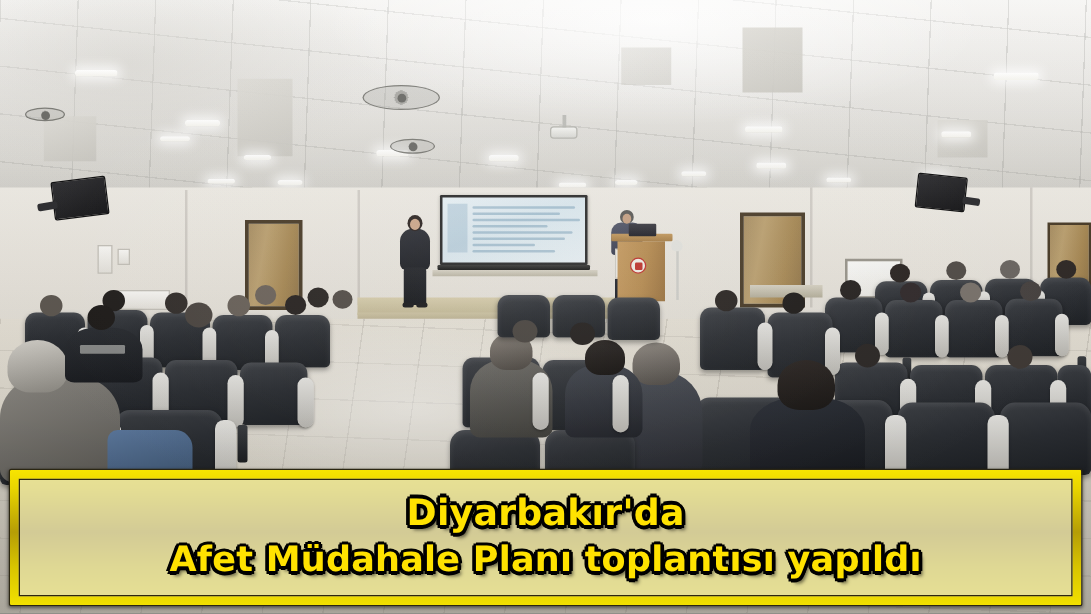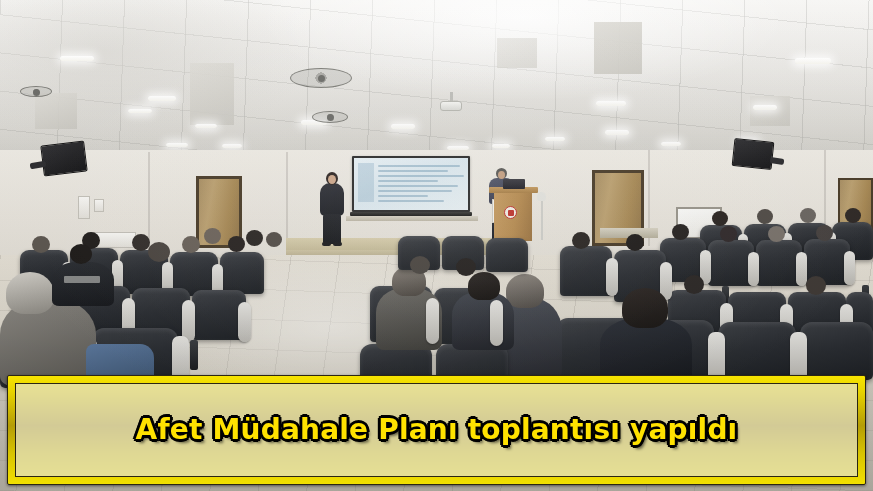--- a/index.html
+++ b/index.html
@@ -536,17 +536,18 @@
 
     <div class="head" style="left:204px;top:228px;width:17px;height:16px;background:#6e655c;"></div>
     <div class="head" style="left:246px;top:230px;width:17px;height:16px;background:#2b2724;"></div>
     <div class="head" style="left:266px;top:232px;width:16px;height:15px;background:#544e48;"></div>
 
     <div class="grade"></div>
   </div>
 
   <div class="banner">
     <div class="banner-inner">
+      <div class="caption-line l1">Diyarbakır'da</div>
       <div class="caption-line l2">Afet Müdahale Planı toplantısı yapıldı</div>
     </div>
   </div>
 
 </div>
 
 </body></html>

